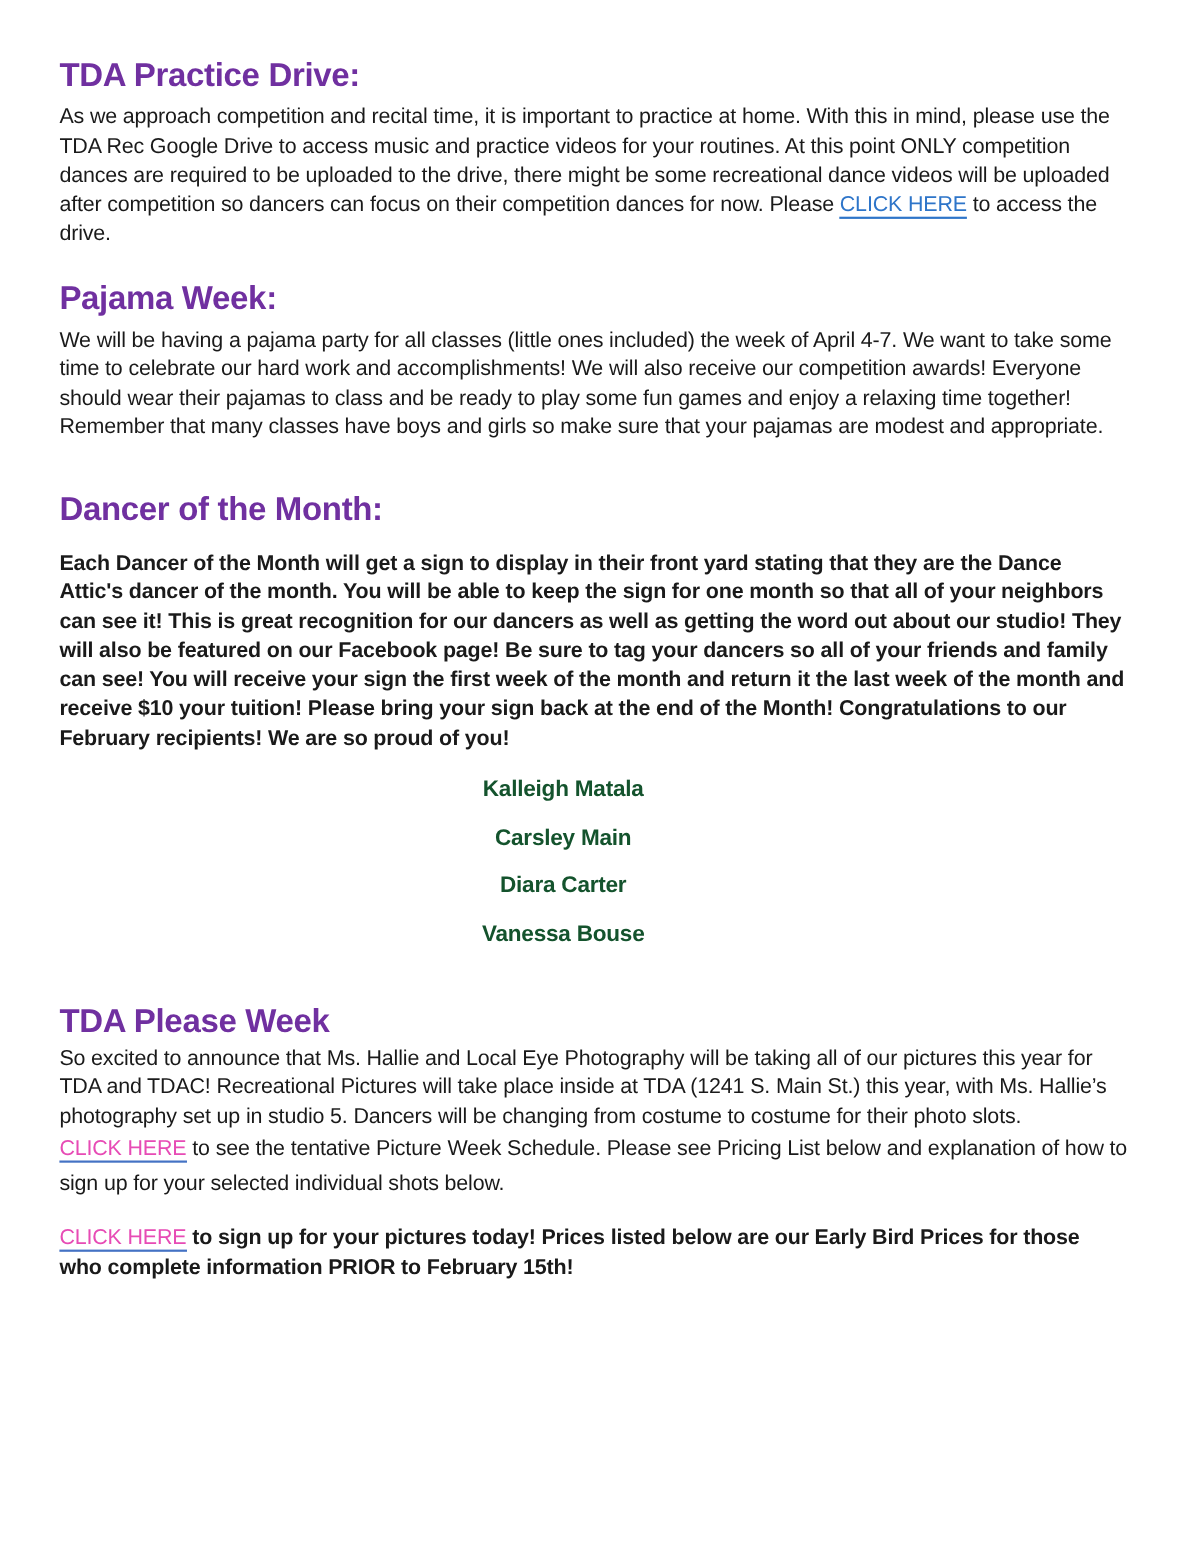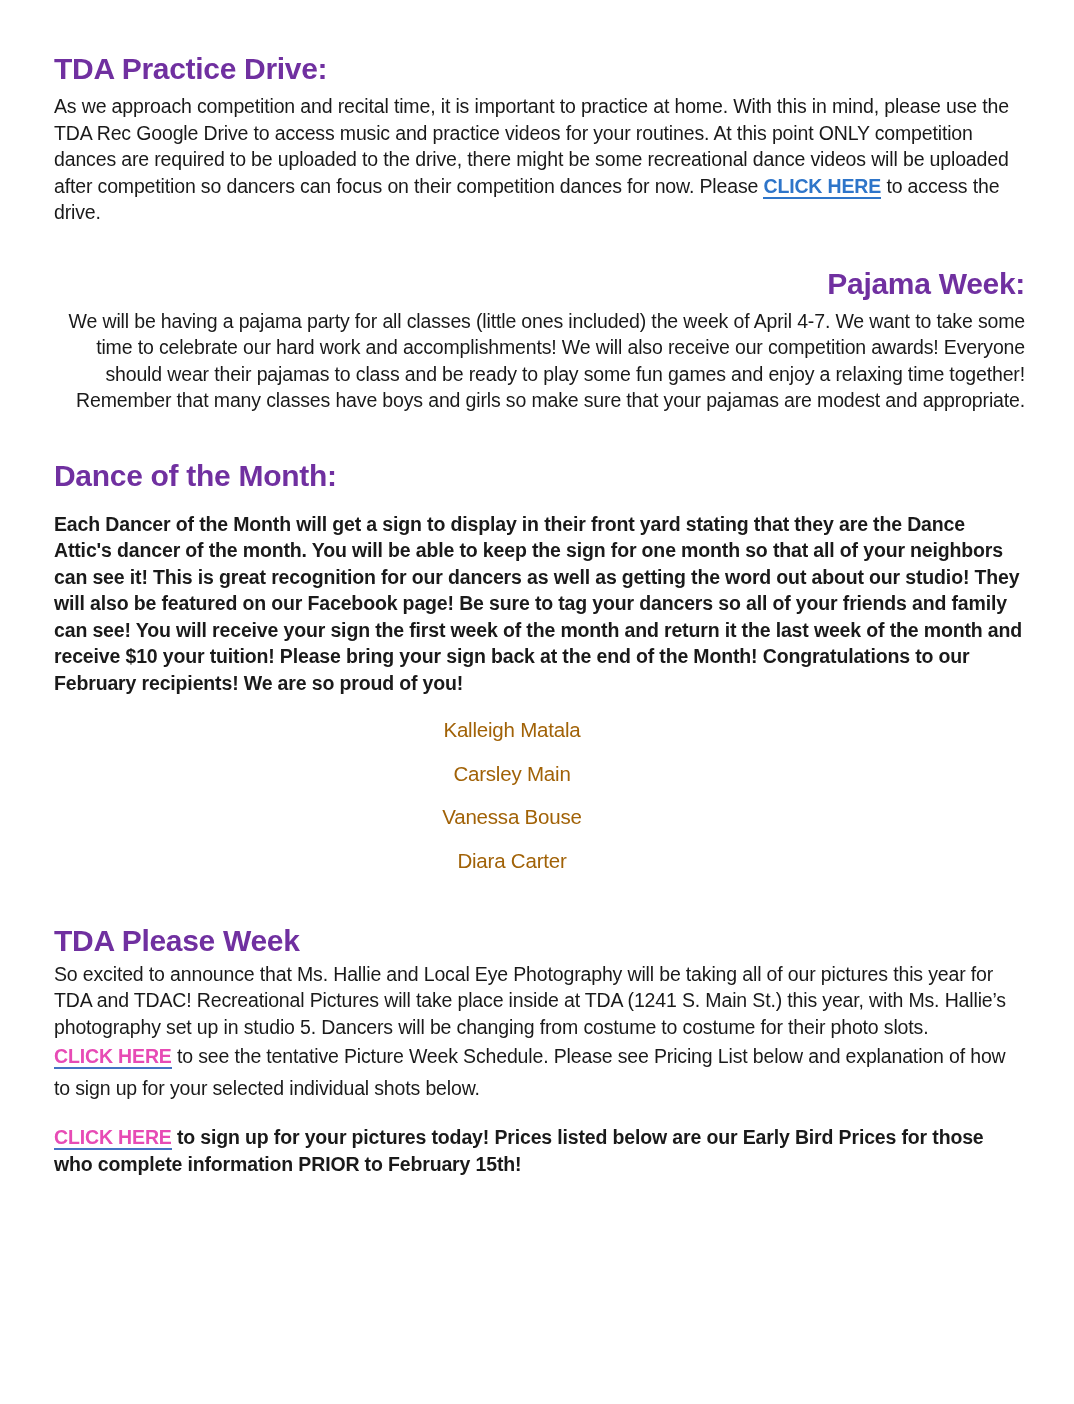--- a/index.html
+++ b/index.html
@@ -30,45 +30,45 @@
     margin: 0 0 7px 0;
     letter-spacing: -0.3px;
   }
   .body-text {
     font-size: 19.5px;
     line-height: 26.5px;
     letter-spacing: -0.15px;
     margin: 0;
     color: #1a1a1a;
   }
-  .sec-pajama   { margin-top: 41px; text-align: right; }
+  .sec-pajama   { margin-top: 29px; }
   .sec-dancer   { margin-top: 45px; }
   .sec-picture  { margin-top: 50px; }
   .para-gap     { margin-top: 18px; font-weight: bold; }
   .link {
-    font-weight: bold;
+    font-weight: normal;
     cursor: pointer;
     text-decoration: none;
   }
   .link-blue {
     color: #2E75C9;
     border-bottom: 2px solid #2E75C9;
   }
   .link-pink {
     color: #E74BB5;
     border-bottom: 2px solid #4472C4;
   }
   .names-block {
     margin-top: 21px;
     text-align: center;
     padding-right: 55px;
   }
   .dancer-name {
-    color: #a16207;
-    font-weight: normal;
+    color: #14532d;
+    font-weight: bold;
     font-size: 20.5px;
     line-height: 26px;
     margin-bottom: 17.5px;
     letter-spacing: -0.2px;
   }
   .picture-heading { margin-bottom: 3px; }
   .schedule-para {
     line-height: 32px;
   }
   .signup-para {
@@ -86,28 +86,28 @@
     <h2 class="section-heading">TDA Practice Drive:</h2>
     <p class="body-text"><span>As we approach competition and recital time, it is important to practice at home. With this in mind, please use the TDA Rec Google Drive to access music and practice videos for your routines. At this point ONLY competition dances are required to be uploaded to the drive, there might be some recreational dance videos will be uploaded after competition so dancers can focus on their competition dances for now. Please </span><a class="link link-blue">CLICK HERE</a><span> to access the drive.</span></p>
   </div>
 
   <div class="section sec-pajama">
     <h2 class="section-heading">Pajama Week:</h2>
     <p class="body-text">We will be having a pajama party for all classes (little ones included) the week of April 4-7. We want to take some time to celebrate our hard work and accomplishments! We will also receive our competition awards! Everyone should wear their pajamas to class and be ready to play some fun games and enjoy a relaxing time together! Remember that many classes have boys and girls so make sure that your pajamas are modest and appropriate.</p>
   </div>
 
   <div class="section sec-dancer">
-    <h2 class="section-heading">Dance of the Month:</h2>
+    <h2 class="section-heading">Dancer of the Month:</h2>
     <p class="body-text para-gap">Each Dancer of the Month will get a sign to display in their front yard stating that they are the Dance Attic's dancer of the month. You will be able to keep the sign for one month so that all of your neighbors can see it! This is great recognition for our dancers as well as getting the word out about our studio! They will also be featured on our Facebook page! Be sure to tag your dancers so all of your friends and family can see! You will receive your sign the first week of the month and return it the last week of the month and receive $10 your tuition! Please bring your sign back at the end of the Month! Congratulations to our February recipients! We are so proud of you!</p>
 
     <div class="names-block">
       <div class="dancer-name">Kalleigh Matala</div>
       <div class="dancer-name">Carsley Main</div>
+      <div class="dancer-name">Diara Carter</div>
       <div class="dancer-name">Vanessa Bouse</div>
-      <div class="dancer-name">Diara Carter</div>
     </div>
   </div>
 
   <div class="section sec-picture">
     <h2 class="section-heading picture-heading">TDA Please Week</h2>
     <p class="body-text">So excited to announce that Ms. Hallie and Local Eye Photography will be taking all of our pictures this year for TDA and TDAC! Recreational Pictures will take place inside at TDA (1241 S. Main St.) this year, with Ms. Hallie’s photography set up in studio 5. Dancers will be changing from costume to costume for their photo slots.</p>
 
     <p class="body-text schedule-para"><a class="link link-pink">CLICK HERE</a><span> to see the tentative Picture Week Schedule. Please see Pricing List below and explanation of how to sign up for your selected individual shots below.</span></p>
 
     <p class="body-text signup-para"><a class="link link-pink">CLICK HERE</a><span> to sign up for your pictures today! Prices listed below are our Early Bird Prices for those who complete information PRIOR to February 15th!</span></p>

